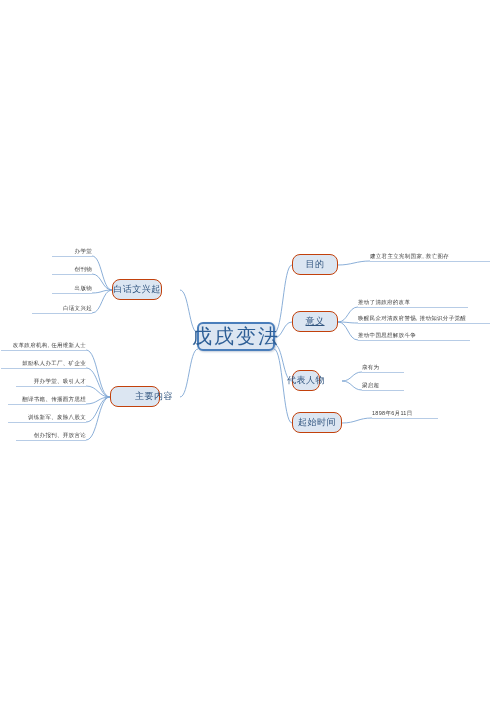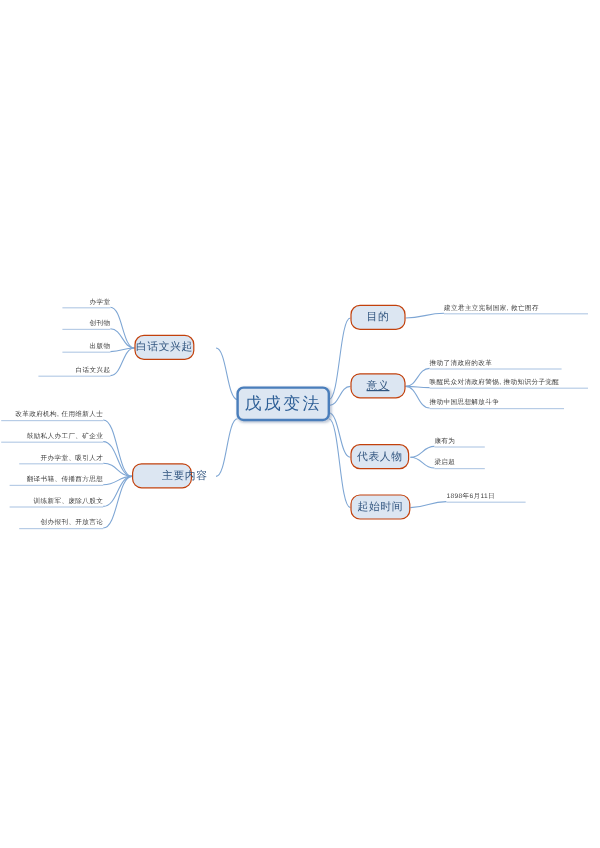--- a/index.html
+++ b/index.html
@@ -40,21 +40,21 @@
     justify-content: center;
     white-space: nowrap;
   }
 
   
   .root-node {
     background: #dce6f2;
     border: 2px solid #4a7ebb;
     border-radius: 6px;
     color: #2e5f96;
-    font-size: 14px;
+    font-size: 20px;
     letter-spacing: 2px;
     box-shadow: 1px 1px 2px rgba(120,140,170,0.45);
   }
 
   
   .branch-node {
     background: #dce6f2;
     border: 1px solid #c2410c;
     border-radius: 8px;
     color: #31557f;
@@ -134,21 +134,21 @@
   <div class="node leaf-node" style="left:358px; top:296px; width:110px; height:12px;">
     <span>推动了清政府的改革</span>
   </div>
   <div class="node leaf-node" style="left:358px; top:312px; width:132px; height:12px;">
     <span>唤醒民众对清政府警惕, 推动知识分子觉醒</span>
   </div>
   <div class="node leaf-node" style="left:358px; top:329px; width:112px; height:12px;">
     <span>推动中国思想解放斗争</span>
   </div>
 
-  <div class="node branch-node" style="left:292px; top:370px; width:49px; height:21px;">
+  <div class="node branch-node" style="left:292px; top:370px; width:28px; height:21px;">
     <span>代表人物</span>
   </div>
   <div class="node leaf-node" style="left:362px; top:361px; width:42px; height:12px;">
     <span>康有为</span>
   </div>
   <div class="node leaf-node" style="left:362px; top:379px; width:42px; height:12px;">
     <span>梁启超</span>
   </div>
 
   <div class="node branch-node" style="left:292px; top:412px; width:50px; height:21px;text-align:right;">

